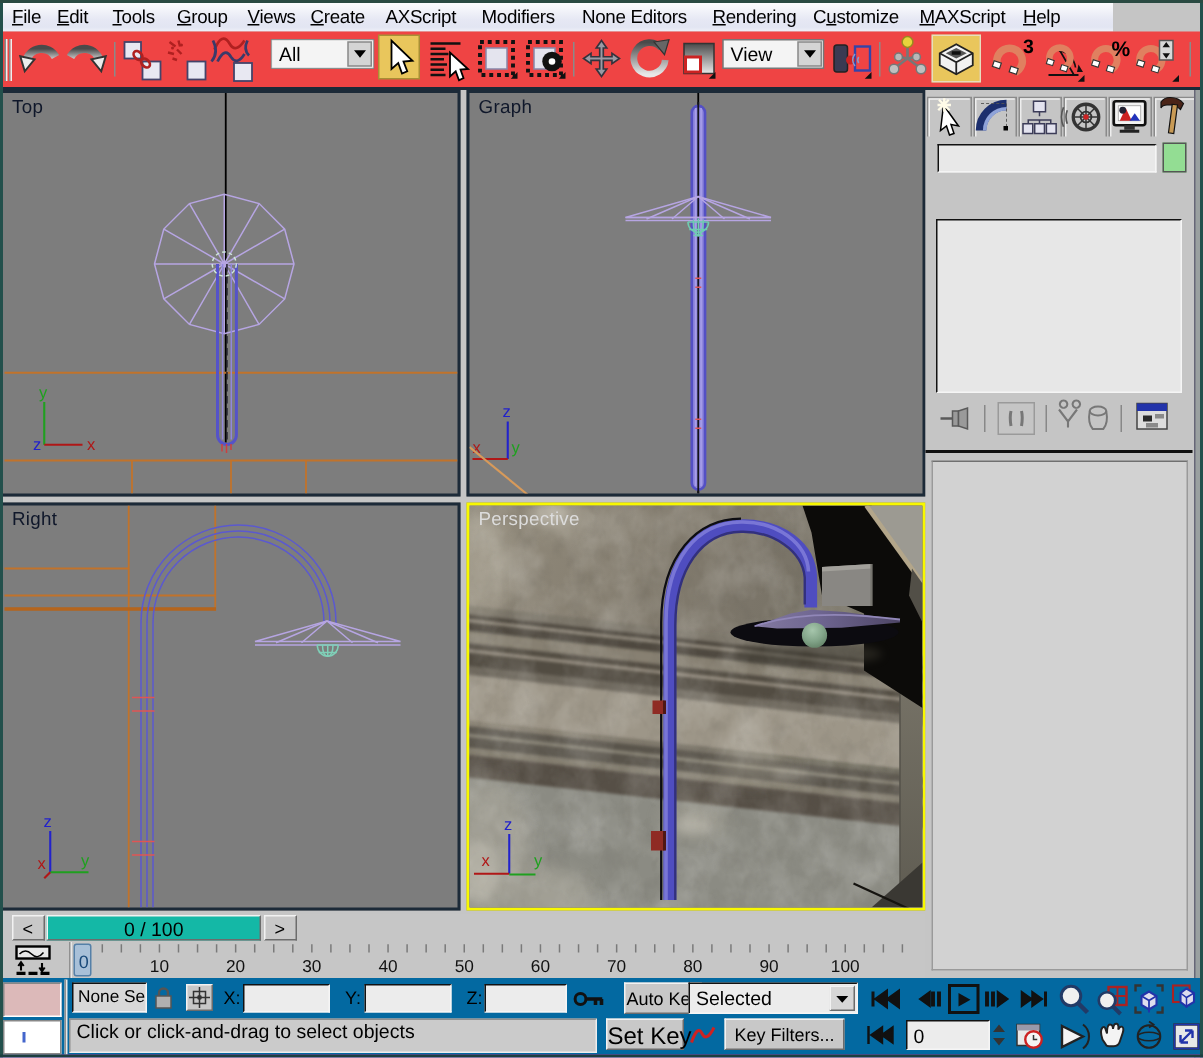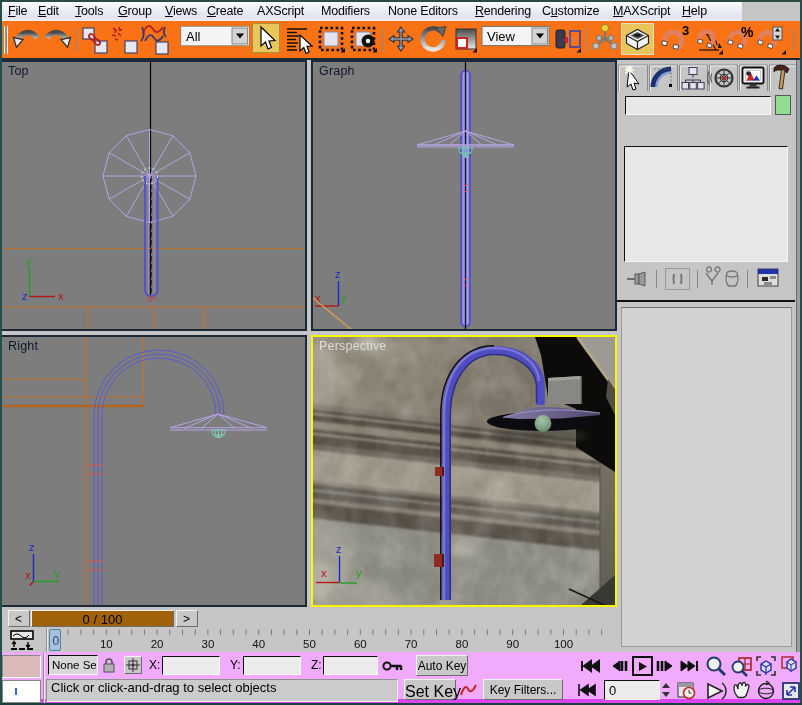--- a/index.html
+++ b/index.html
@@ -9,39 +9,39 @@
 .abs { position:absolute; }
 
 
 #menubar { left:0; top:0; width:742px; height:21px;
   background:linear-gradient(#fdfdfe 0%, #f4f5fa 25%, #e6e8f4 60%, #e2e5f2 85%, #eef0f8 100%);
   border-top:1px solid #2a4a42; }
 #menubar span { position:absolute; top:3px; font-size:12.5px; letter-spacing:-0.2px; color:#000; }
 #menubar u { text-decoration:underline; }
 
 
-#toolbar { left:0; top:21px; width:802px; height:39px; background:#f97316; border-bottom:2px solid #1c2a38;}
+#toolbar { left:0; top:21px; width:802px; height:39px; background:#ef4444; border-bottom:2px solid #1c2a38;}
 
 
 .vp { position:absolute; background:#7d7d7d; border:2px solid #1c2a38; }
 .vplabel { position:absolute; left:6px; top:2px; font-size:12.5px; color:#0f172a; letter-spacing:0.2px; }
 
 
 #panel { left:617px; top:60px; width:185px; height:590px; background:#c5c5c5; }
 
 .sunken { position:absolute; background:#ececec; border-top:1.5px solid #111; border-left:1.5px solid #111;
   border-bottom:1px solid #f5f5f5; border-right:1px solid #f5f5f5; }
 .raised { position:absolute; background:#c8c8c8; border-top:1px solid #f2f2f2; border-left:1px solid #f2f2f2;
   border-bottom:1px solid #6c6c6c; border-right:1px solid #6c6c6c; }
 .btxt { font-size:12px; color:#000; text-align:center; }
 
 
 #timeslider { left:0; top:609px; width:617px; height:19px; background:#c6c6c6; }
 #ruler { left:0; top:628px; width:617px; height:24px; background:#c6c6c6; }
-#statusbar { left:0; top:652px; width:802px; height:53px; background:#f0abfc; border-bottom:6px solid #d946ef;}
+#statusbar { left:0; top:652px; width:802px; height:53px; background:#0369a1; border-bottom:2px solid #d946ef;}
 </style>
 </head>
 <body>
 <div class="abs" id="menubar">
   <span style="left:8px"><u>F</u>ile</span>
   <span style="left:38px"><u>E</u>dit</span>
   <span style="left:75px"><u>T</u>ools</span>
   <span style="left:118px"><u>G</u>roup</span>
   <span style="left:165px"><u>V</u>iews</span>
   <span style="left:207px"><u>C</u>reate</span>
@@ -551,21 +551,21 @@
 
   <div class="abs" style="left:4px; top:247px; width:171px; height:340px; background:#d2d2d2; border:1px solid #9a9a9a; border-top:1.5px solid #707070;"></div>
 </div>
 
 <div class="abs" style="left:796px; top:60px; width:6px; height:645px; background:#9aa0a0; border-left:1px solid #667;"></div>
 
 <div class="abs" id="timeslider">
   <div class="raised" style="left:8px; top:1px; width:22px; height:17px;">
       <span style="position:absolute;left:6px;top:1px;font-size:12px;">&lt;</span>
     </div>
-  <div class="raised" style="left:31px; top:1px; width:143px; height:17px; background:#a16207;">
+  <div class="raised" style="left:31px; top:1px; width:143px; height:17px; background:#14b8a6;">
     <span style="position:absolute;left:0;right:0;top:1px;font-size:13px;text-align:center;">0 / 100</span>
   </div>
   <div class="raised" style="left:176px; top:1px; width:22px; height:17px;">
       <span style="position:absolute;left:6px;top:1px;font-size:12px;">&gt;</span>
     </div>
 </div>
 
 <div class="abs" id="ruler">
 
   <svg class="abs" style="left:10px; top:2px;" width="26" height="20" viewBox="0 0 26 20">
@@ -632,20 +632,28 @@
   <div class="abs" style="left:46px; top:27px; width:352px; height:23px; background:#cbcbcb; border:1px solid #909090; border-bottom-color:#eee; border-right-color:#eee;">
     <span style="position:absolute;left:4px;top:0;font-size:13px;">Click or click-and-drag to select objects</span>
   </div>
 
   <div class="raised btxt" style="left:416px; top:3px; width:52px; height:21px;text-align:center;">
       <span style="position:absolute;left:0;right:0;top:3px;font-size:12px;">Auto Key</span>
     </div>
   <div class="raised btxt" style="left:404px; top:27px; width:52px; height:21px;">
       <span style="position:absolute;left:0;right:0;top:3px;font-size:16px;">Set Key</span>
     </div>
+  <div class="sunken" style="left:459px; top:3px; width:113px; height:21px; background:#ececec;">
+    <span style="position:absolute;left:4px;top:2px;font-size:13px;">Selected</span>
+    <div class="raised" style="right:1px; top:1px; width:17px; height:17px; background:#d6d6d6;">
+      <svg width="15" height="15">
+          <path d="M3.5 6 h8 l-4 4.5 Z" fill="#000"></path>
+        </svg>
+    </div>
+  </div>
   <svg class="abs" style="left:459px; top:29px;" width="20" height="18" viewBox="0 0 20 18">
     <path d="M2 14 q4 -12 7 -6 t8 -4" stroke="#cc2222" stroke-width="2" fill="none"></path>
   </svg>
   <div class="raised btxt" style="left:483px; top:27px; width:80px; height:21px;">
       <span style="position:absolute;left:0;right:0;top:3px;font-size:12px;">Key Filters...</span>
     </div>
 
   <svg class="abs" style="left:576px; top:3px;" width="130" height="22" viewBox="0 0 130 22" fill="#111">
     <path d="M6 6 v10 M8 11 l7 -5 v10 Z M16 11 l7 -5 v10 Z" stroke="#111" stroke-width="2"></path>
     <g transform="translate(33,0)">

